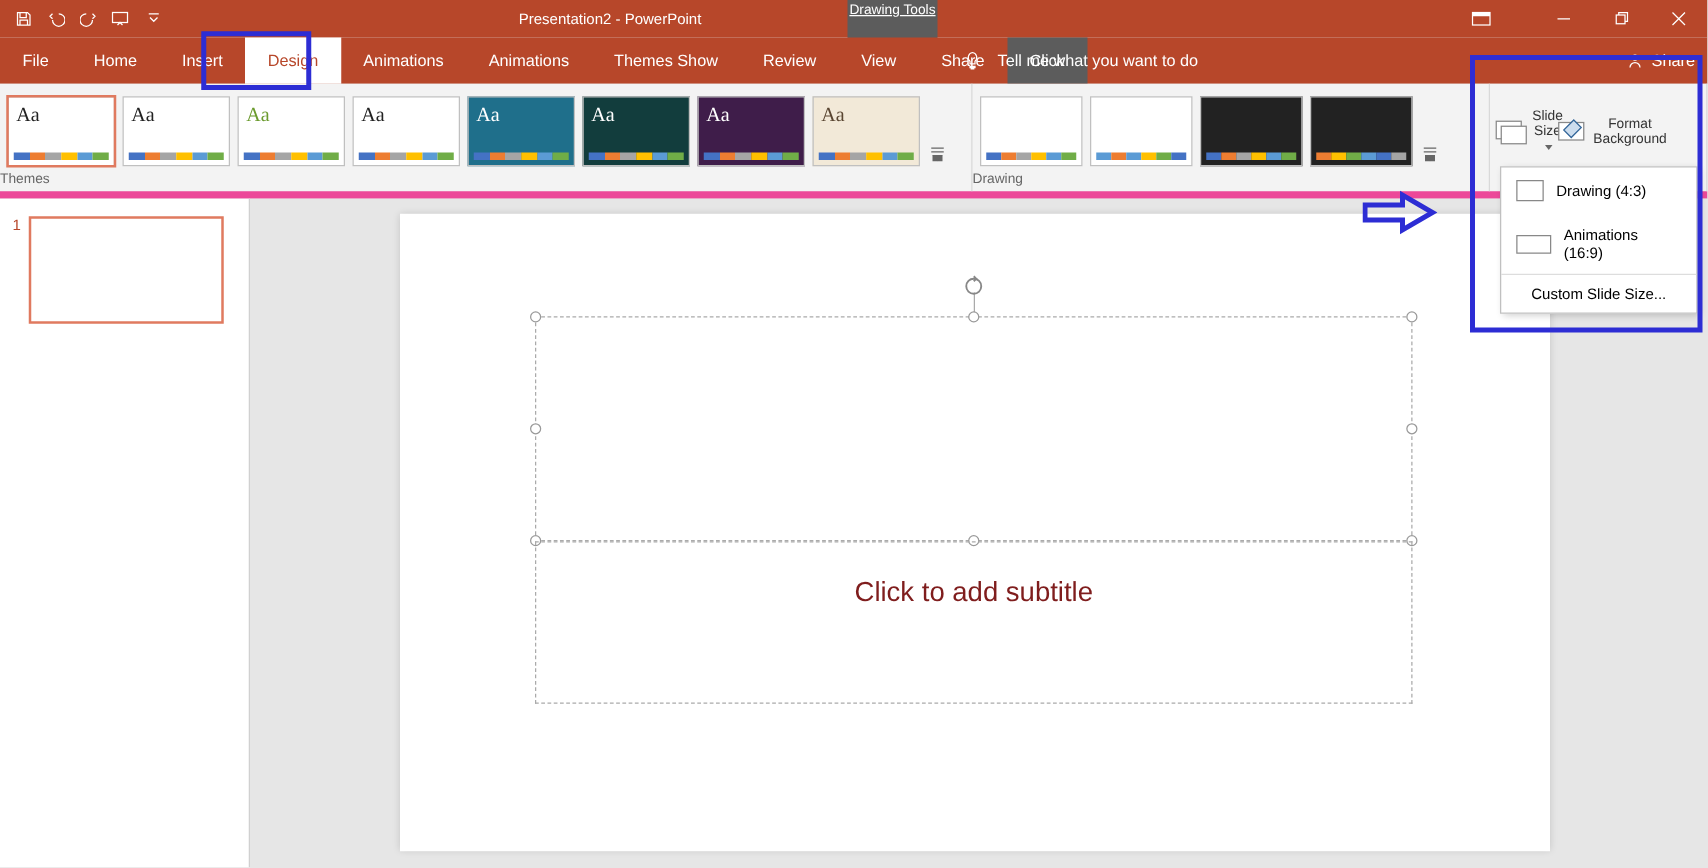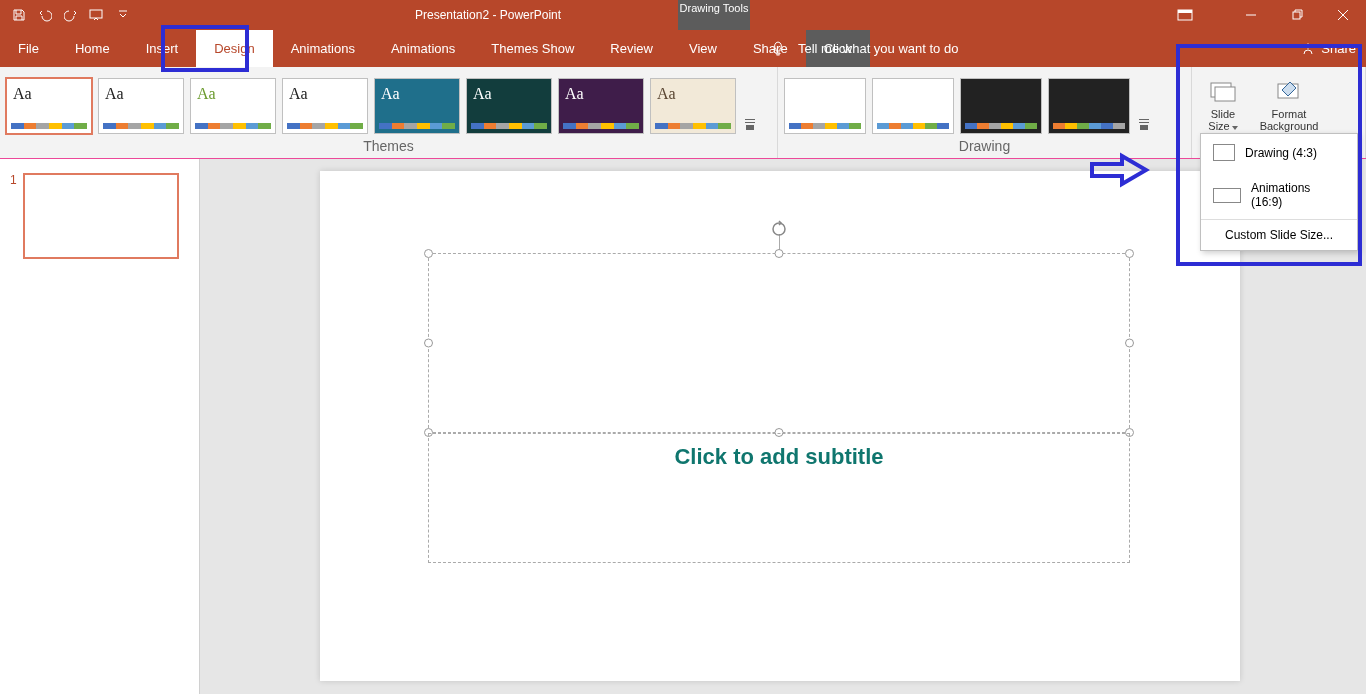--- a/index.html
+++ b/index.html
@@ -4,57 +4,57 @@
 <style>
   * { margin:0; padding:0; box-sizing:border-box; font-family:"Segoe UI",sans-serif; }
   body { width:1366px; height:694px; background:#e6e6e6; overflow:hidden; position:relative; }
 
   
   .titlebar { height:30px; background:#b7472a; color:#fff; display:flex; align-items:center; font-size:12px; position:relative; }
   .qat { display:flex; gap:4px; padding-left:8px; }
   .qat-btn { width:22px; height:22px; display:flex; align-items:center; justify-content:center; cursor:pointer; }
   .qat-btn svg { stroke:#fff; fill:none; }
   .title-center { position:absolute; left:50%; transform:translateX(-50%); max-width:300px; white-space:nowrap; font-size:12px; color:#fff; left:415px; transform:none; }
-  .contextual-tab-header{ position:absolute; left:678px; top:0; width:72px; height:37px; background:#5c5c5c; text-align:center; font-size:11px; padding-top:2px;}
+  .contextual-tab-header{ position:absolute; left:678px; top:0; width:72px; height:37px; background:#5c5c5c; text-align:center; font-size:11px; padding-top:2px;text-decoration:underline;}
   .win-controls{ position:absolute; right:0; top:0; display:flex; }
   .win-btn{ width:46px; height:30px; display:flex; align-items:center; justify-content:center; cursor:pointer;}
   .win-btn svg{ stroke:#fff; fill:none;}
   .display-btn{ position:absolute; right:158px; top:0; width:46px; height:30px; display:flex; align-items:center; justify-content:center; cursor:pointer;}
 
   
   .tabs-row{ height:37px; background:#b7472a; display:flex; align-items:stretch; color:#fff; font-size:13px; position:relative;}
   .tab{ padding:0 18px; display:flex; align-items:center; cursor:pointer; }
   .tab.active{ background:#fff; color:#b7472a; }
   .tellme-area{ position:absolute; left:770px; top:0; height:37px; display:flex; align-items:center; gap:12px; font-size:13px; color:#fff;}
   .share-area{ position:absolute; right:10px; top:0; height:37px; display:flex; align-items:center; gap:6px; font-size:13px; cursor:pointer;}
 
   
   .highlight-box{ position:absolute; border:4px solid #2d2dd4; pointer-events:none; z-index:50;}
 
   
-  .ribbon{ height:92px; background:#f3f3f3; border-bottom:1px solid #ec4899; display:flex; position:relative;}
+  .ribbon{ height:92px; background:#f3f3f3; border-bottom:6px solid #ec4899; display:flex; position:relative;}
   .ribbon-group{ border-right:1px solid #d9d9d9; display:flex; flex-direction:column; }
   .group-content{ flex:1; display:flex; align-items:center; padding:6px 6px 0 6px; gap:6px;}
-  .group-label{ font-size:14px; color:#666; text-align:center; padding-bottom:4px; }
+  .group-label{ font-size:11px; color:#666; text-align:left; padding-bottom:4px; }
   .themes-group{ flex:0 0 778px;}
   .variants-group{ flex:0 0 414px;}
   .customize-group{ flex:1; }
   .theme-thumb{ width:86px; height:56px; border:1px solid #c0c0c0; background:#fff; position:relative; display:flex; flex-direction:column; cursor:pointer;}
   .theme-thumb .aa{ font-size:16px; padding:6px 0 0 6px; font-family:"Segoe UI",serif;}
   .theme-thumb .stripe{ position:absolute; bottom:4px; left:4px; right:4px; height:6px; display:flex;}
   .stripe span{ flex:1;}
   .theme-thumb.sel{ outline:2px solid #e07a5f; outline-offset:-1px;}
   .expand-btn{ width:16px; height:56px; display:flex; flex-direction:column; align-items:center; justify-content:flex-end; cursor:pointer; gap:2px; padding-bottom:4px;}
   .expand-btn div{ width:10px; height:1px; background:#666;}
   .expand-btn .tri{ width:0;height:0;border-left:4px solid transparent;border-right:4px solid transparent;border-top:5px solid #666;}
 
   .variant-thumb{ width:82px; height:56px; border:1px solid #c0c0c0; background:#fff; position:relative; cursor:pointer;}
   .variant-thumb .stripe{ position:absolute; bottom:4px; left:4px; right:4px; height:6px; display:flex;}
   .variant-thumb.dark{ background:#222;}
-  .cust-btn{ display:flex; flex-direction:column; align-items:center; justify-content:center; height:72px; padding:0 8px; font-size:11px; color:#333; cursor:pointer; text-align:center; gap:4px; }
+  .cust-btn{ display:flex; flex-direction:row; align-items:center; justify-content:center; height:72px; padding:0 8px; font-size:11px; color:#333; cursor:pointer; text-align:center; gap:4px; }
   .cust-btn.slidesize{ width:50px;}
   .cust-btn.formatbg{ width:70px;}
   .cust-btn .icon-slot{ width:28px; height:26px; display:flex; align-items:center; justify-content:center;}
   .cust-btn .drop-tri{ display:inline-block; width:0;height:0;border-left:3px solid transparent;border-right:3px solid transparent;border-top:4px solid #666; margin-left:2px;}
 
   
   .slide-size-menu{ position:absolute; top:66px; right:8px; width:158px; background:#fff; border:1px solid #c0c0c0; box-shadow:2px 2px 6px rgba(0,0,0,0.2); z-index:40; font-size:12px; }
   .menu-item{ display:flex; align-items:center; gap:10px; padding:10px 12px; cursor:pointer;}
   .menu-item .ratio-icon{ border:1px solid #888; background:#fff;}
   .ratio-icon.std{ width:22px; height:17px;}
@@ -69,21 +69,21 @@
   .workarea{ position:absolute; top:159px; left:0; right:0; bottom:0; display:flex; background:#e6e6e6;}
   .thumbs-pane{ width:200px; background:#fff; border-right:1px solid #d0d0d0; padding:14px 10px; }
   .thumb-row{ display:flex; gap:6px;}
   .thumb-num{ font-size:12px; color:#b7472a; }
   .slide-thumb{ width:156px; height:86px; border:2px solid #e07a5f; background:#fff;}
   .editor{ flex:1; position:relative; background:#e6e6e6; }
   .slide-canvas{ position:absolute; left:120px; top:12px; width:920px; height:510px; background:#fff; box-shadow:0 0 6px rgba(0,0,0,0.15);}
   .placeholder{ position:absolute; border:1px dashed #aaa; }
   .title-ph{ left:108px; top:82px; width:702px; height:180px;}
   .sub-ph  { left:108px; top:262px; width:702px; height:130px;}
-  .sub-text{ position:absolute; left:50%; top:10px; transform:translateX(-50%); font-size:22px; color:#0f766e;font-weight:bold;}
+  .sub-text{ position:absolute; left:50%; top:27px; transform:translateX(-50%); font-size:22px; color:#7f1d1d;}
   
   .handle{ position:absolute; width:9px; height:9px; background:#fff; border:1px solid #999; border-radius:50%;}
   .rot-handle{ position:absolute; left:50%; top:-34px; transform:translateX(-50%);}
   .rot-handle svg{ stroke:#888; fill:none;}
   .rot-line{ position:absolute; left:50%; top:-20px; width:1px; height:20px; background:#aaa;}
 </style>
 </head>
 <body>
 
 <div class="titlebar">

